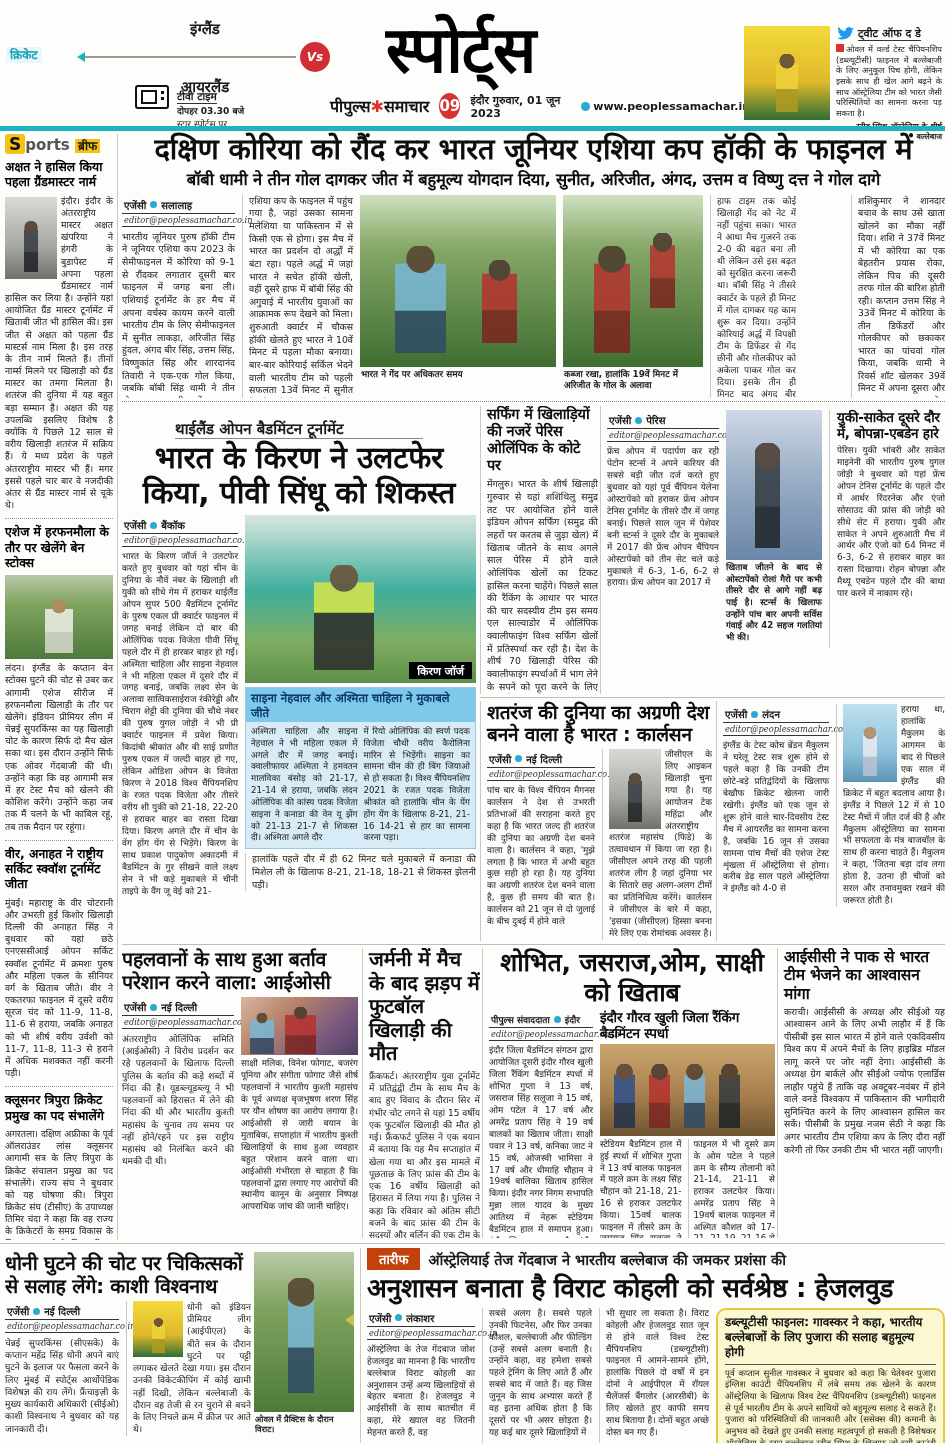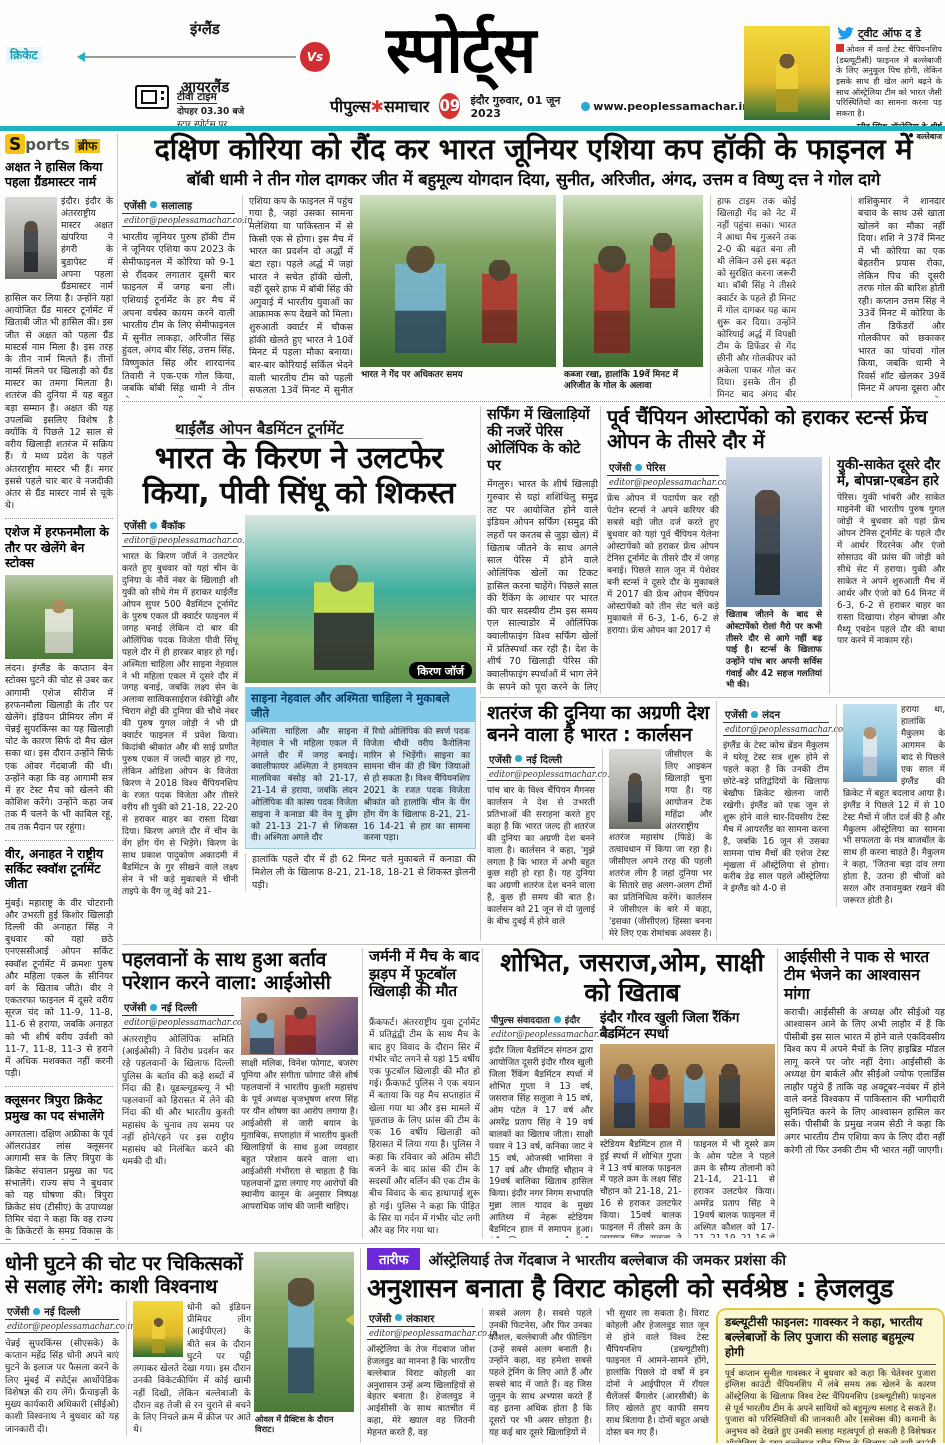--- a/index.html
+++ b/index.html
@@ -66,22 +66,22 @@
   .rail-sep { border-top:1px dotted #999; margin:7px 0 2px; }
 
   
   .blue-box { background:#d8ecf7; border:1px solid #9cc9e2; }
   .blue-box .bb-title { background:#7ec9ea; color:#0b3a6b; font-weight:800; font-size:11.5px; padding:2px 5px; }
   
   .yellow-box { background:#fbf7d0; border:2px solid #e4c93f; border-radius:10px; padding:5px 7px; }
   .yellow-box .yb-title { font-weight:800; font-size:11.8px; line-height:1.3; border-bottom:1.5px solid #555; padding-bottom:3px; margin-bottom:3px; color:#111; }
 
   .kicker { font-weight:800; }
-  .tarif-badge { background:#6d28d9; color:#fff; font-weight:800; font-size:13px; padding:2px 12px; }
-  .capbox { position:absolute; right:4px; bottom:4px; background:#000; color:#fff; font-weight:700; font-size:11px; padding:1px 8px;border-radius:8px; }
+  .tarif-badge { background:#c2410c; color:#fff; font-weight:800; font-size:13px; padding:2px 12px; }
+  .capbox { position:absolute; right:4px; bottom:4px; background:#000; color:#fff; font-weight:700; font-size:11px; padding:1px 8px; }
   .twitter-bird { width:18px; height:18px; display:inline-block; }
   .news-ico { display:inline-block; width:8px; height:8px; background:#d63333; margin-right:2px; }
   .globe { display:inline-block; width:9px; height:9px; border-radius:50%; background:#2aa9d2; margin-right:3px; }
 </style>
 </head>
 <body>
 
 <header class="abs" style="left:0;top:0;width:945px;height:126px;">
 
   <div class="abs" style="left:6px;top:44px;width:60px;">
@@ -241,21 +241,20 @@
     </div>
   </div>
 </section>
 
 <section class="abs vr" style="left:480px;top:406px;width:118px;height:288px;padding-left:6px;overflow:hidden;">
   <h2 class="hl" style="font-size:14.5px;margin-bottom:4px;">सर्फिंग में खिलाड़ियों की नजरें पेरिस ओलिंपिक के कोटे पर</h2>
   <p class="bt">मेंगलुरु। भारत के शीर्ष खिलाड़ी गुरुवार से यहां शशिथिलु समुद्र तट पर आयोजित होने वाले इंडियन ओपन सर्फिंग (समुद्र की लहरों पर करतब से जुड़ा खेल) में खिताब जीतने के साथ अगले साल पेरिस में होने वाले ओलिंपिक खेलों का टिकट हासिल करना चाहेंगे। पिछले साल की रैंकिंग के आधार पर भारत की चार सदस्यीय टीम इस समय एल साल्वाडोर में ओलिंपिक क्वालीफाइंग विश्व सर्फिंग खेलों में प्रतिस्पर्धा कर रही है। देश के शीर्ष 70 खिलाड़ी पेरिस की क्वालीफाइंग स्पर्धाओं में भाग लेने के सपने को पूरा करने के लिए यहां जोर लगाएंगे।</p>
 </section>
 
 <section class="abs vr" style="left:600px;top:406px;width:345px;height:288px;padding-left:6px;overflow:hidden;">
-  <h1 class="hl" style="font-size:20px;">पूर्व चैंपियन ओस्टापेंको को हराकर स्टर्न्स फ्रेंच ओपन के तीसरे दौर में</h1>
   <div style="display:flex;gap:7px;margin-top:4px;height:238px;">
     <div style="width:112px;">
       <div class="byline">
         <div class="by-top">
             <span>एजेंसी</span>
             <span class="by-dot"></span>
             <span>पेरिस</span>
           </div>
         <div class="by-email">editor@peoplessamachar.co.in</div>
       </div>
@@ -341,21 +340,21 @@
       <div class="photo ph-crowd" style="width:100%;height:58px;margin-bottom:3px;">
         <div class="person red" style="left:38%;top:18%;height:80%;"></div>
         <div class="person teal" style="left:8%;top:28%;height:70%;width:20%;"></div>
       </div>
       <p class="bt" style="font-size:8.8px;">साक्षी मलिक, विनेश फोगाट, बजरंग पूनिया और संगीता फोगाट जैसे शीर्ष पहलवानों ने भारतीय कुश्ती महासंघ के पूर्व अध्यक्ष बृजभूषण शरण सिंह पर यौन शोषण का आरोप लगाया है। आईओसी से जारी बयान के मुताबिक, सप्ताहांत में भारतीय कुश्ती खिलाड़ियों के साथ हुआ व्यवहार बहुत परेशान करने वाला था। आईओसी गंभीरता से चाहता है कि पहलवानों द्वारा लगाए गए आरोपों की स्थानीय कानून के अनुसार निष्पक्ष आपराधिक जांच की जानी चाहिए।</p>
     </div>
   </div>
 </section>
 
 <section class="abs vr" style="left:362px;top:948px;width:118px;height:290px;padding-left:6px;overflow:hidden;">
-  <h2 class="hl" style="font-size:15px;margin-bottom:15px;">जर्मनी में मैच के बाद झड़प में फुटबॉल खिलाड़ी की मौत</h2>
+  <h2 class="hl" style="font-size:20px;margin-bottom:4px;">जर्मनी में मैच के बाद झड़प में फुटबॉल खिलाड़ी की मौत</h2>
   <p class="bt" style="font-size:9px;">फ्रैंकफर्ट। अंतरराष्ट्रीय युवा टूर्नामेंट में प्रतिद्वंद्वी टीम के साथ मैच के बाद हुए विवाद के दौरान सिर में गंभीर चोट लगने से यहां 15 वर्षीय एक फुटबॉल खिलाड़ी की मौत हो गई। फ्रैंकफर्ट पुलिस ने एक बयान में बताया कि यह मैच सप्ताहांत में खेला गया था और इस मामले में पूछताछ के लिए फ्रांस की टीम के एक 16 वर्षीय खिलाड़ी को हिरासत में लिया गया है। पुलिस ने कहा कि रविवार को अंतिम सीटी बजने के बाद फ्रांस की टीम के सदस्यों और बर्लिन की एक टीम के बीच विवाद के बाद हाथापाई शुरू हो गई। पुलिस ने कहा कि पीड़ित के सिर या गर्दन में गंभीर चोट लगी और वह गिर गया था।</p>
 </section>
 
 <section class="abs vr" style="left:482px;top:948px;width:293px;height:290px;padding-left:6px;overflow:hidden;">
   <h1 class="hl" style="font-size:25px;text-align:center;">शोभित, जसराज,ओम, साक्षी को खिताब</h1>
   <div style="display:flex;gap:7px;margin-top:3px;justify-content:space-between;">
     <div style="width:104px;">
       <div class="byline">
         <div class="by-top" style="font-size:9px;">
             <span>पीपुल्स संवाददाता</span>

